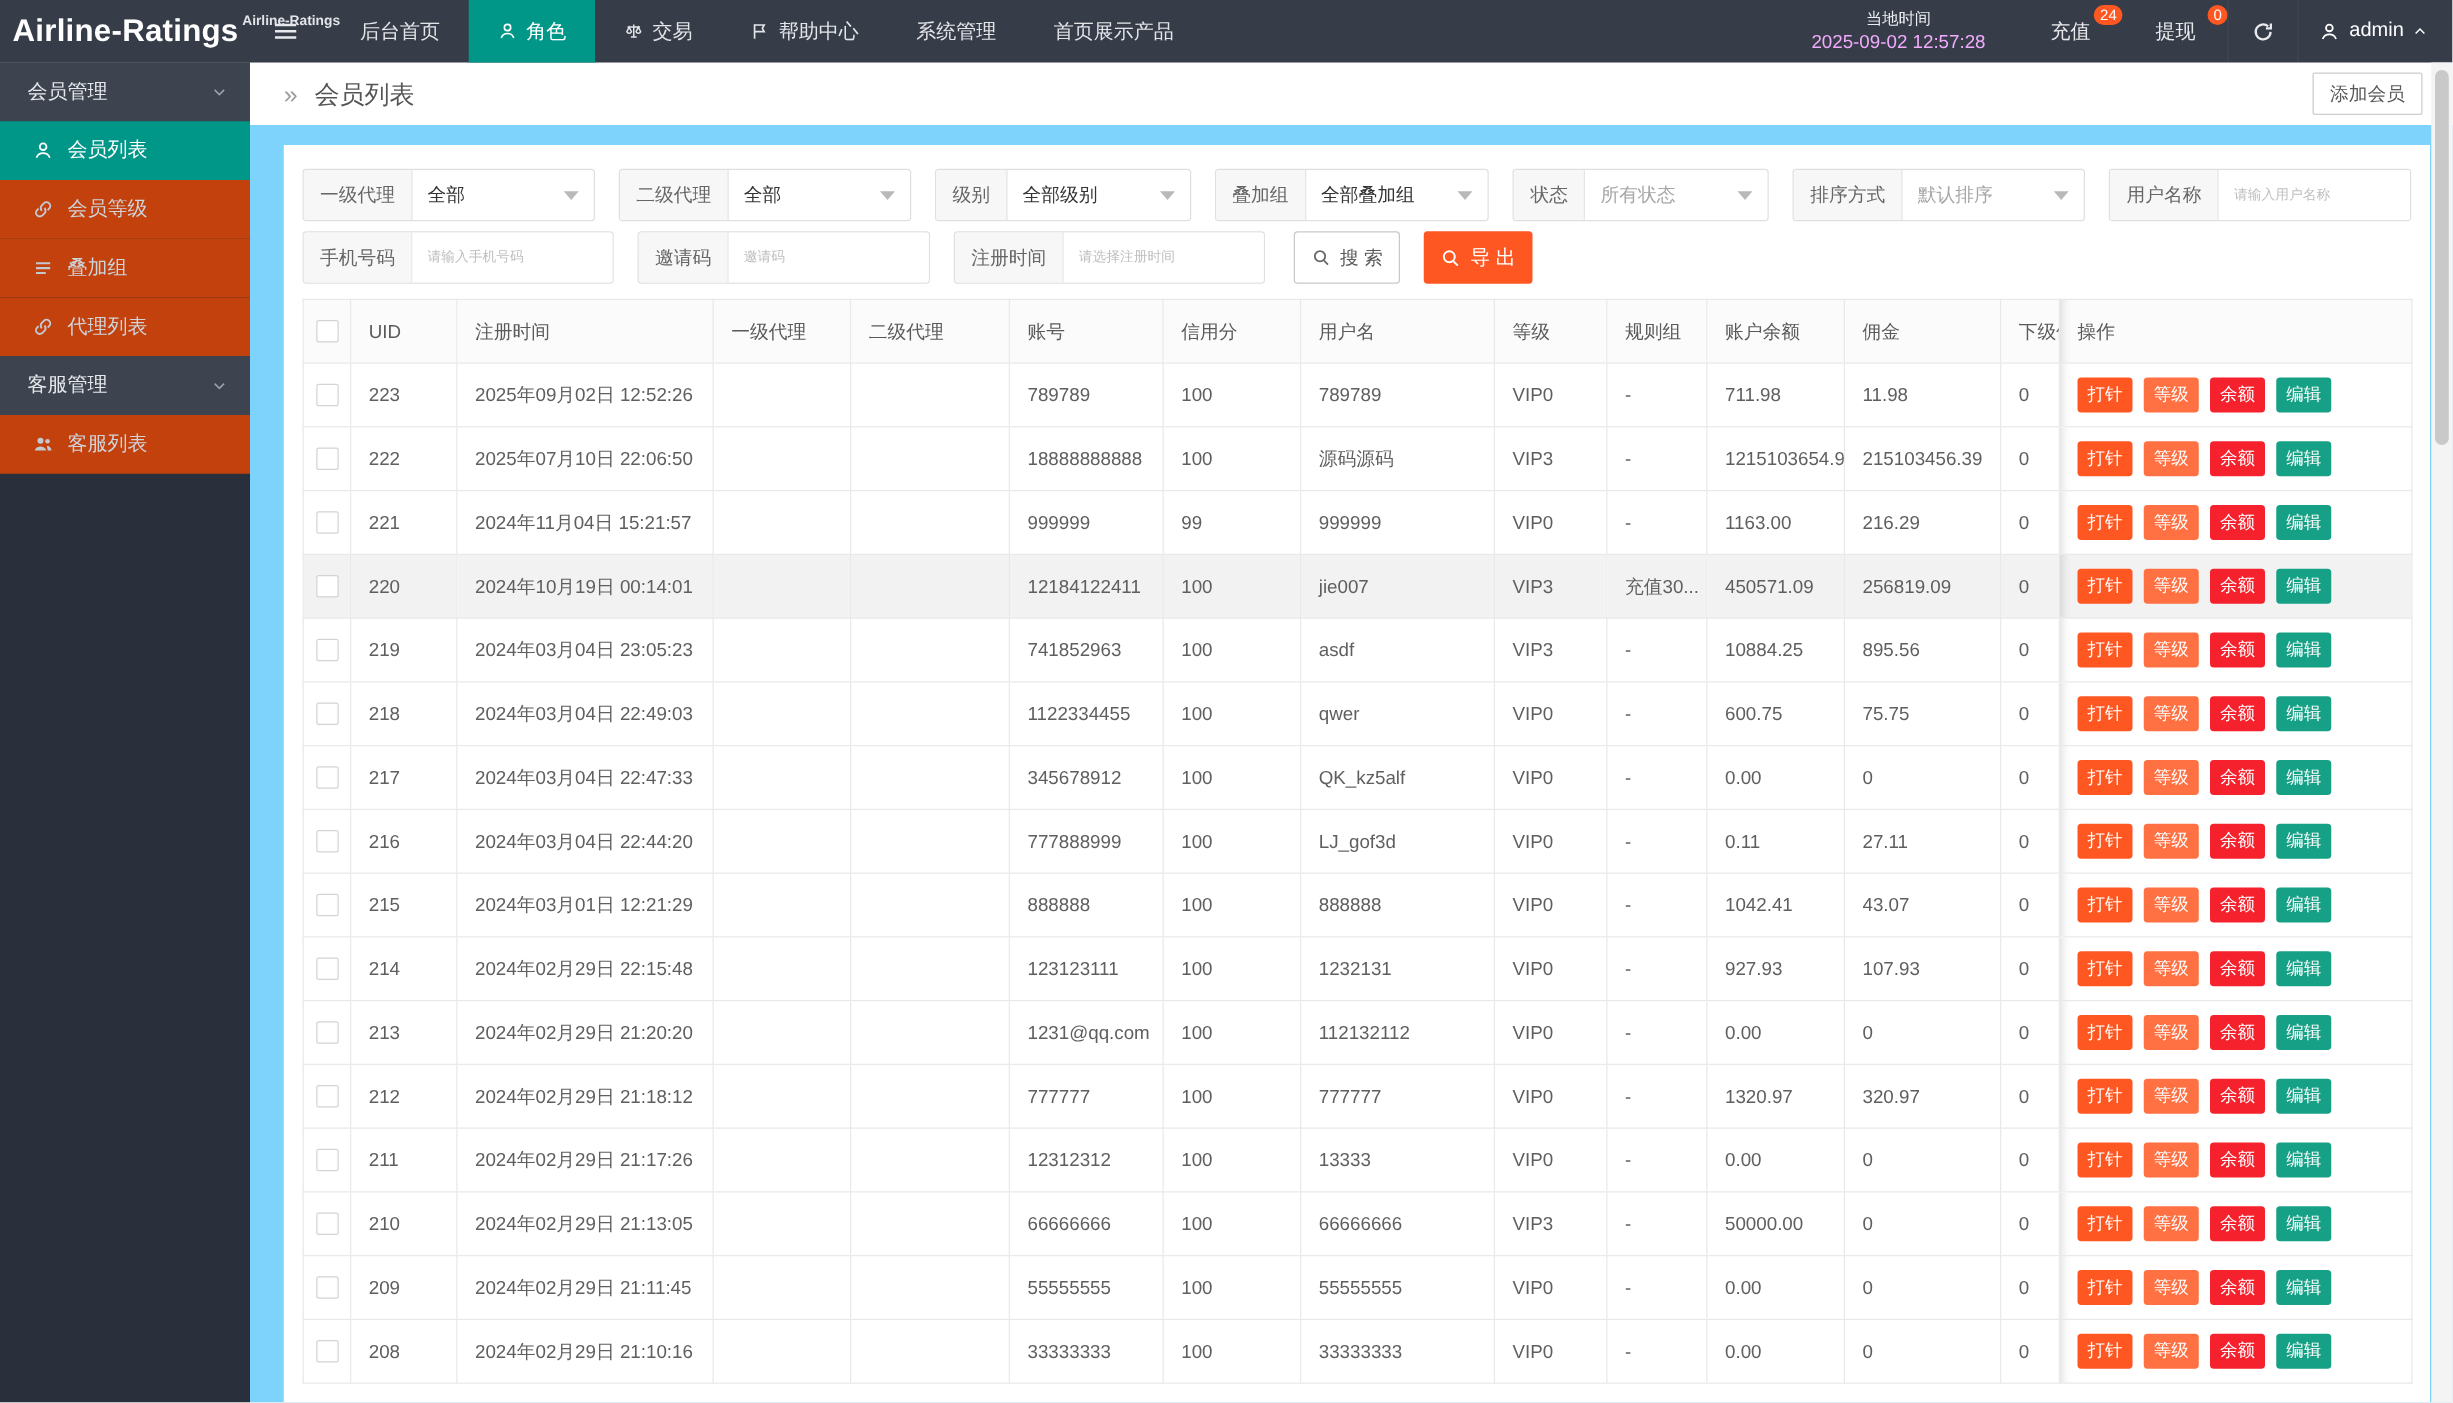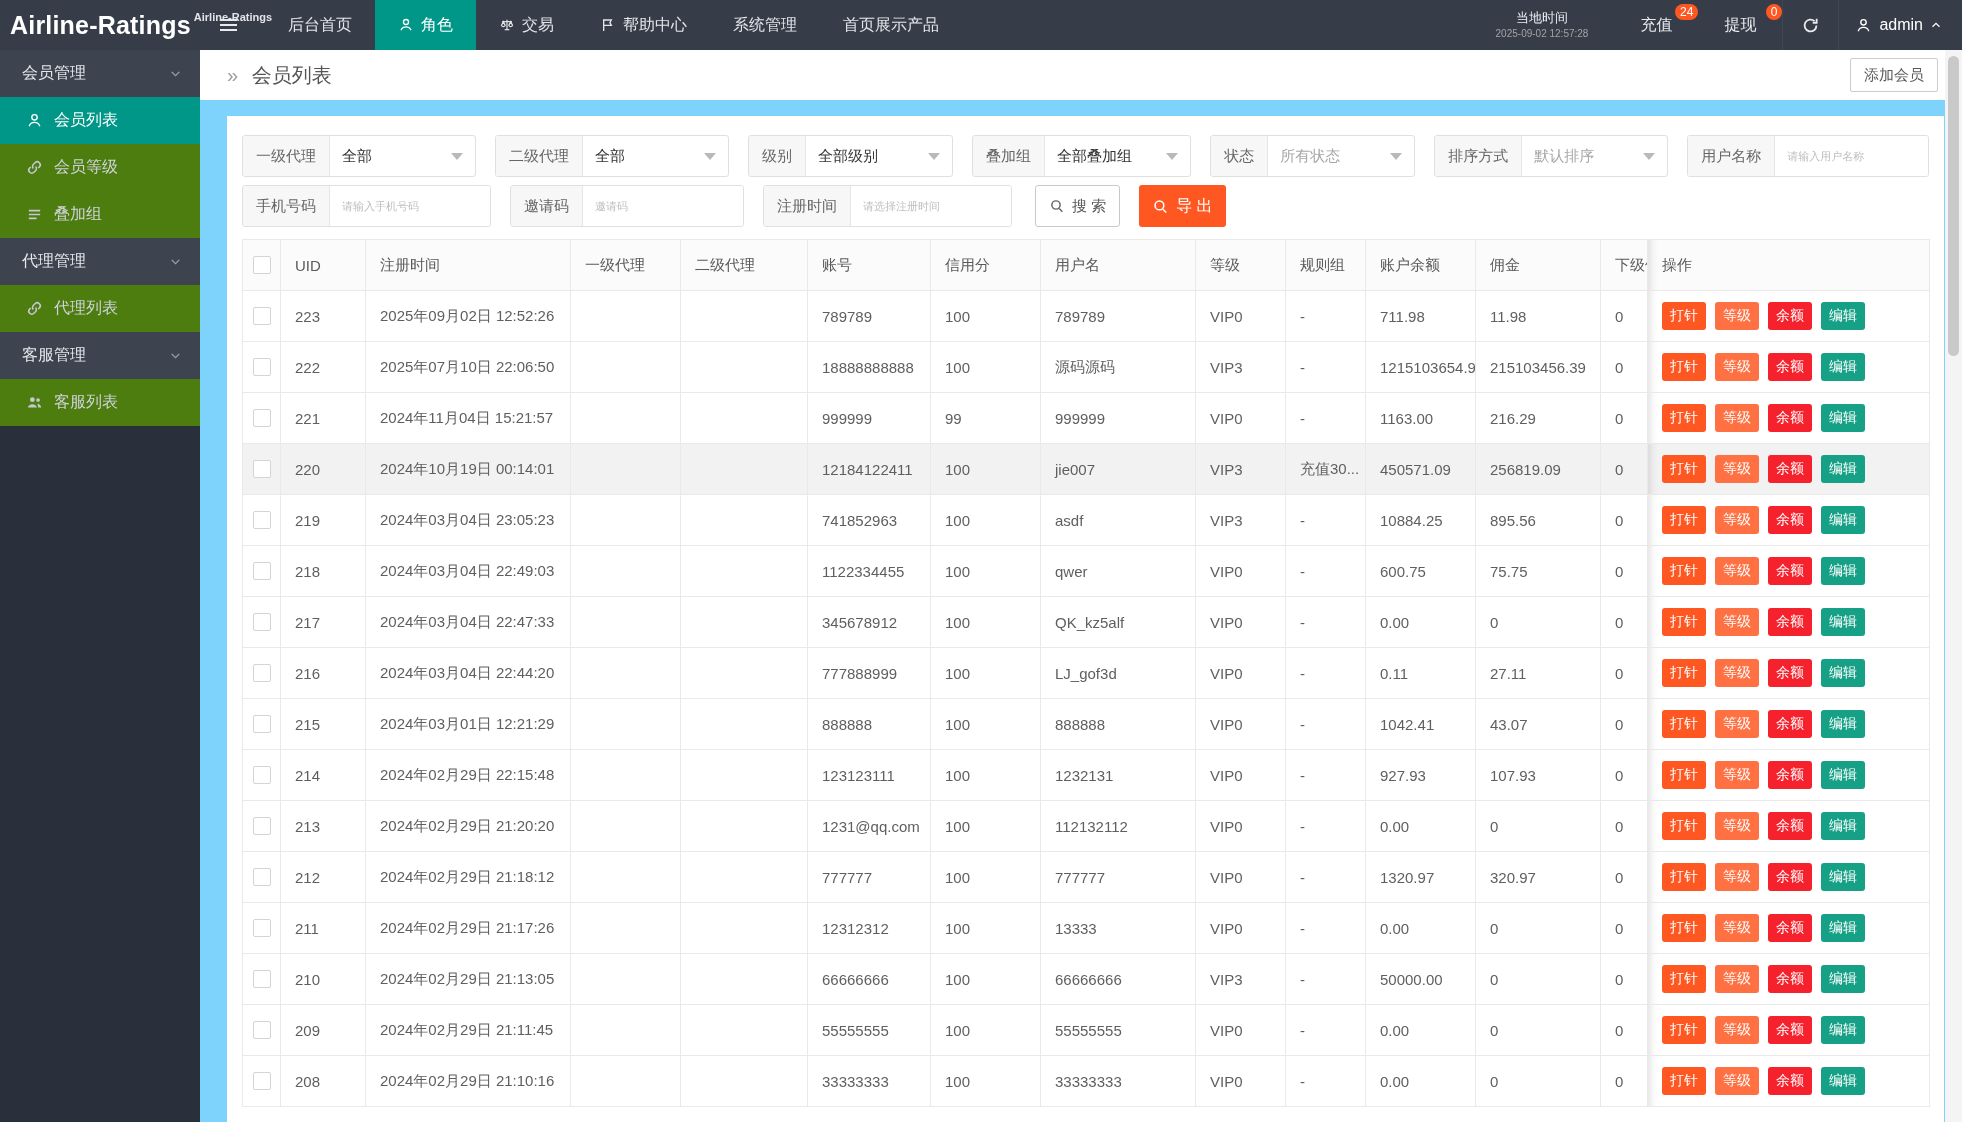--- a/index.html
+++ b/index.html
@@ -14,36 +14,36 @@
   .logo-sup { font-size:11px; color:#e2e4e8; margin-left:3px; transform:translateY(-8px); display:inline-block; font-weight:bold; white-space:nowrap; }
   .hamburger { width:46px; display:flex; align-items:center; justify-content:center; cursor:pointer; }
   .hamburger .bars span { display:block; width:17px; height:2px; background:#e8eaed; margin:3px 0; }
   .topnav { display:flex; align-items:stretch; margin-left:14px; }
   .nav-item { display:flex; align-items:center; padding:0 23px; font-size:16px; color:#e3e5e9; cursor:pointer; white-space:nowrap; }
   .nav-item .icon { margin-right:7px; font-size:16px; display:inline-flex; }
   .nav-item.active { background:var(--accent); color:#fff; }
   .topbar-right { position:absolute; right:0; top:0; height:50px; display:flex; align-items:center; }
   .time-block { text-align:center; padding:0 26px; line-height:1.3; }
   .time-label { font-size:13px; color:#eceef1; }
-  .time-value { font-size:10px; color:#a3a3a3; }
+  .time-value { font-size:15px; color:#f0abfc; }
   .top-action { position:relative; padding:0 14px; font-size:16px; color:#e8eaed; cursor:pointer; margin:0 12px; }
   .badge { position:absolute; top:-11px; right:-12px; background:var(--orange); color:#fff;
     font-size:12px; line-height:16px; min-width:16px; text-align:center; border-radius:9px; padding:0 5px; }
   .refresh { padding:0 18px; display:flex; align-items:center; font-size:19px; color:#e8eaed; cursor:pointer; height:50px; border-left:1px solid rgba(255,255,255,.06); }
   .user-menu { display:flex; align-items:center; gap:7px; padding:0 20px 0 16px; font-size:16px; color:#fff; cursor:pointer; height:50px; border-left:1px solid rgba(255,255,255,.06); }
   .icon svg { width:1em; height:1em; display:block; }
 
   
   .app-body { display:flex; height:1072px; }
   .sidebar { width:200px; background:#2a303b; flex:none; }
   .side-header { height:47px; display:flex; align-items:center; justify-content:space-between;
     padding:0 18px 0 22px; background:#3d4450; color:#e6e8eb; font-size:16px; cursor:pointer; }
   .side-header .icon { color:#9aa0ab; font-size:13px; }
   .side-item { height:47px; display:flex; align-items:center; padding:0 22px 0 26px;
-    color:#cfd3da; font-size:16px; cursor:pointer; background:#4d7c0f; }
+    color:#cfd3da; font-size:16px; cursor:pointer; background:#c2410c; }
   .side-item .icon { margin-right:11px; font-size:17px; color:#c3c8d1; }
   .side-item.active { background:var(--accent); color:#fff; }
   .side-item.active .icon { color:#fff; }
 
   .main { flex:1; display:flex; flex-direction:column; min-width:0; }
   .breadcrumb-bar { height:50px; background:#fff; display:flex; align-items:center;
     justify-content:space-between; padding:0 24px 0 27px; }
   .breadcrumb { font-size:20px; color:#555; }
   .bc-arrow { color:#9c9c9c; margin-right:8px; }
   .add-member-btn { background:#fff; border:1px solid #cdcdcd; border-radius:2px; height:34px;
@@ -213,28 +213,20 @@
         </span>
         <span>会员等级</span>
       </div>
       <div class="side-item">
         <span class="icon">
           <svg viewBox="0 0 24 24" fill="none" stroke="currentColor" stroke-width="2.4">
             <path d="M4 6.5h16M4 12h16M4 17.5h11"></path>
           </svg>
         </span>
         <span>叠加组</span>
-      </div>
-      <div class="side-header">
-        <span>代理管理</span>
-        <span class="icon">
-          <svg viewBox="0 0 24 24" fill="none" stroke="currentColor" stroke-width="2.4">
-            <path d="M5 9l7 7 7-7"></path>
-          </svg>
-        </span>
       </div>
       <div class="side-item">
         <span class="icon">
           <svg viewBox="0 0 24 24" fill="none" stroke="currentColor" stroke-width="2.2">
             <path d="M10.5 13.5a4.2 4.2 0 0 1 0-6l2.3-2.3a4.2 4.2 0 0 1 6 6l-1.6 1.6"></path>
             <path d="M13.5 10.5a4.2 4.2 0 0 1 0 6l-2.3 2.3a4.2 4.2 0 0 1-6-6l1.6-1.6"></path>
           </svg>
         </span>
         <span>代理列表</span>
       </div>

